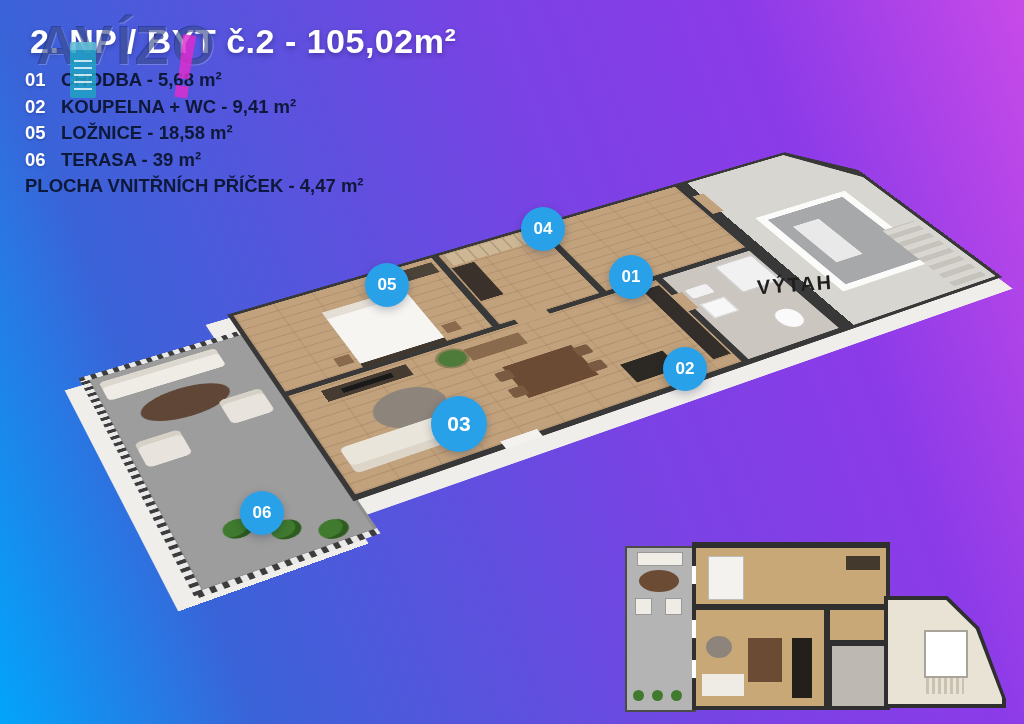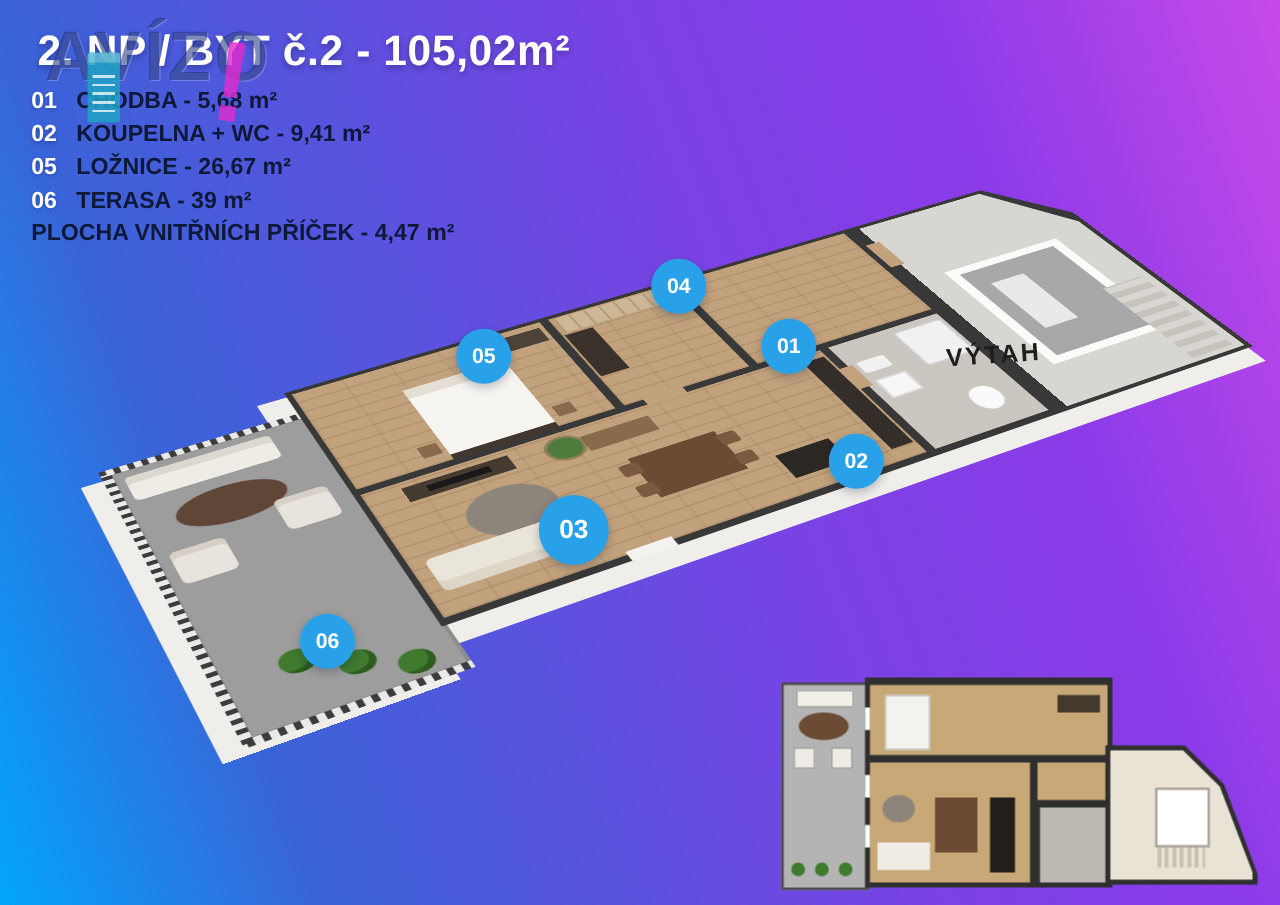--- a/index.html
+++ b/index.html
@@ -126,21 +126,21 @@
 </head>
 <body>
 
 <div id="screen">
 
   <div class="title">2. NP / BYT č.2 - 105,02m²</div>
 
   <div class="legend">
     <div class="lg-row"><span class="lg-num">01</span><span class="lg-label">CHODBA - 5,68 m²</span></div>
     <div class="lg-row"><span class="lg-num">02</span><span class="lg-label">KOUPELNA + WC - 9,41 m²</span></div>
-    <div class="lg-row"><span class="lg-num">05</span><span class="lg-label">LOŽNICE - 26,67 m²</span></div>
+    <div class="lg-row"><span class="lg-num">05</span><span class="lg-label">LOŽNICE - 18,58 m²</span></div>
     <div class="lg-row"><span class="lg-num">06</span><span class="lg-label">TERASA - 39 m²</span></div>
     <div class="lg-footer">PLOCHA VNITŘNÍCH PŘÍČEK - 4,47 m²</div>
   </div>
 
   <div class="wm-text">AVÍZO</div>
   <div class="wm-badge"></div>
   <div class="wm-mark">!</div>
 
   <div class="plan-wrap">
     <div class="plan3d">

